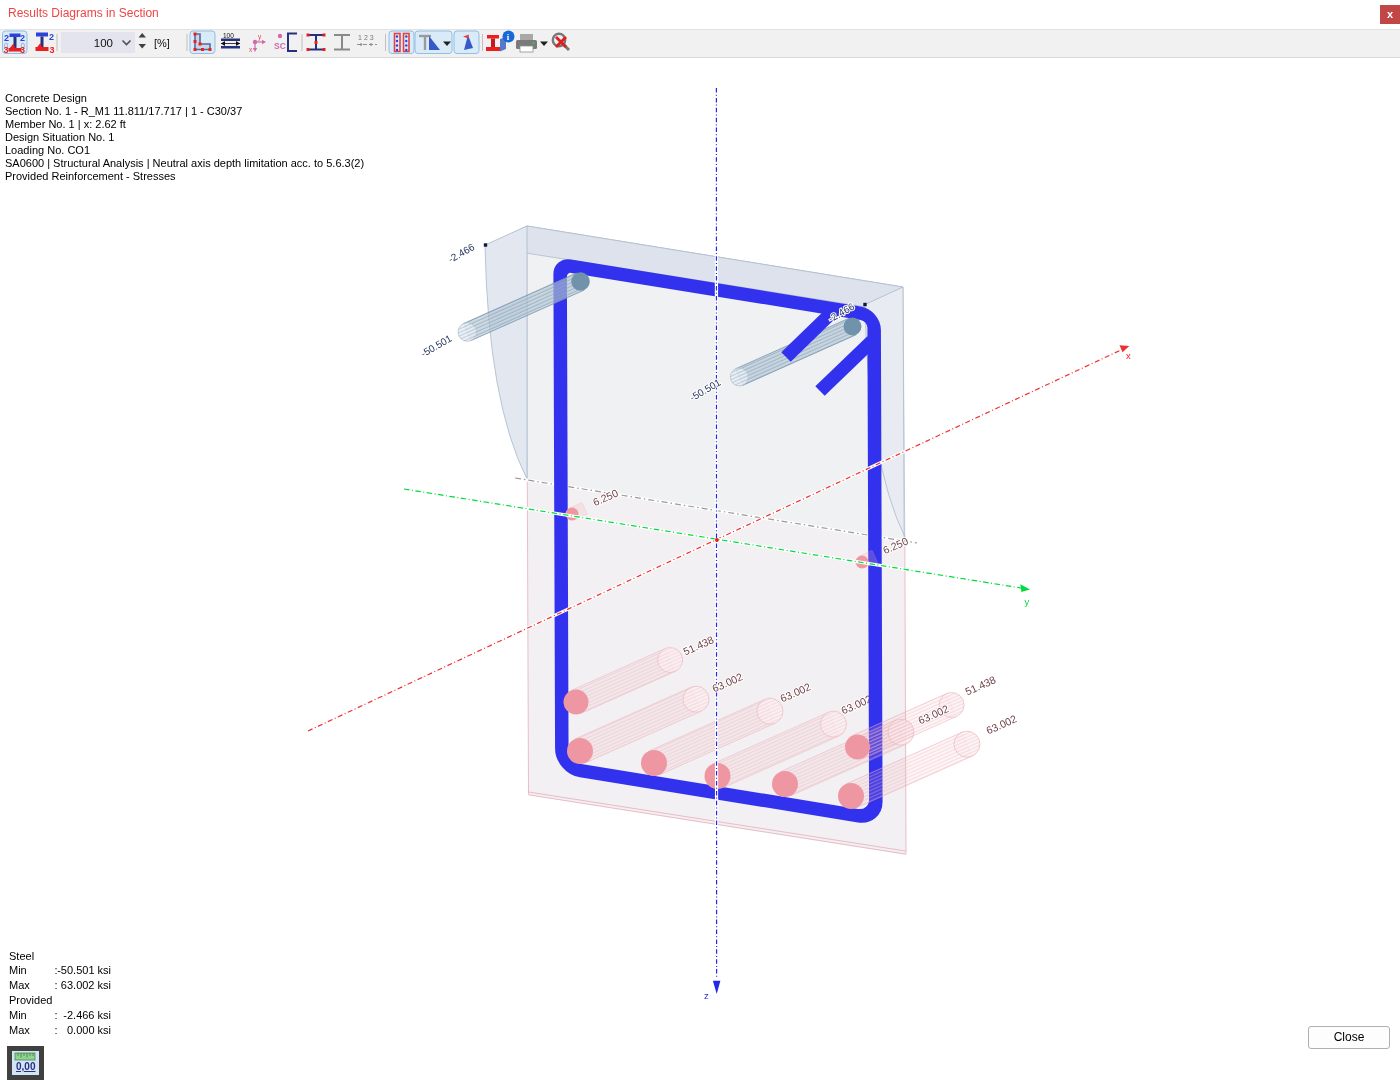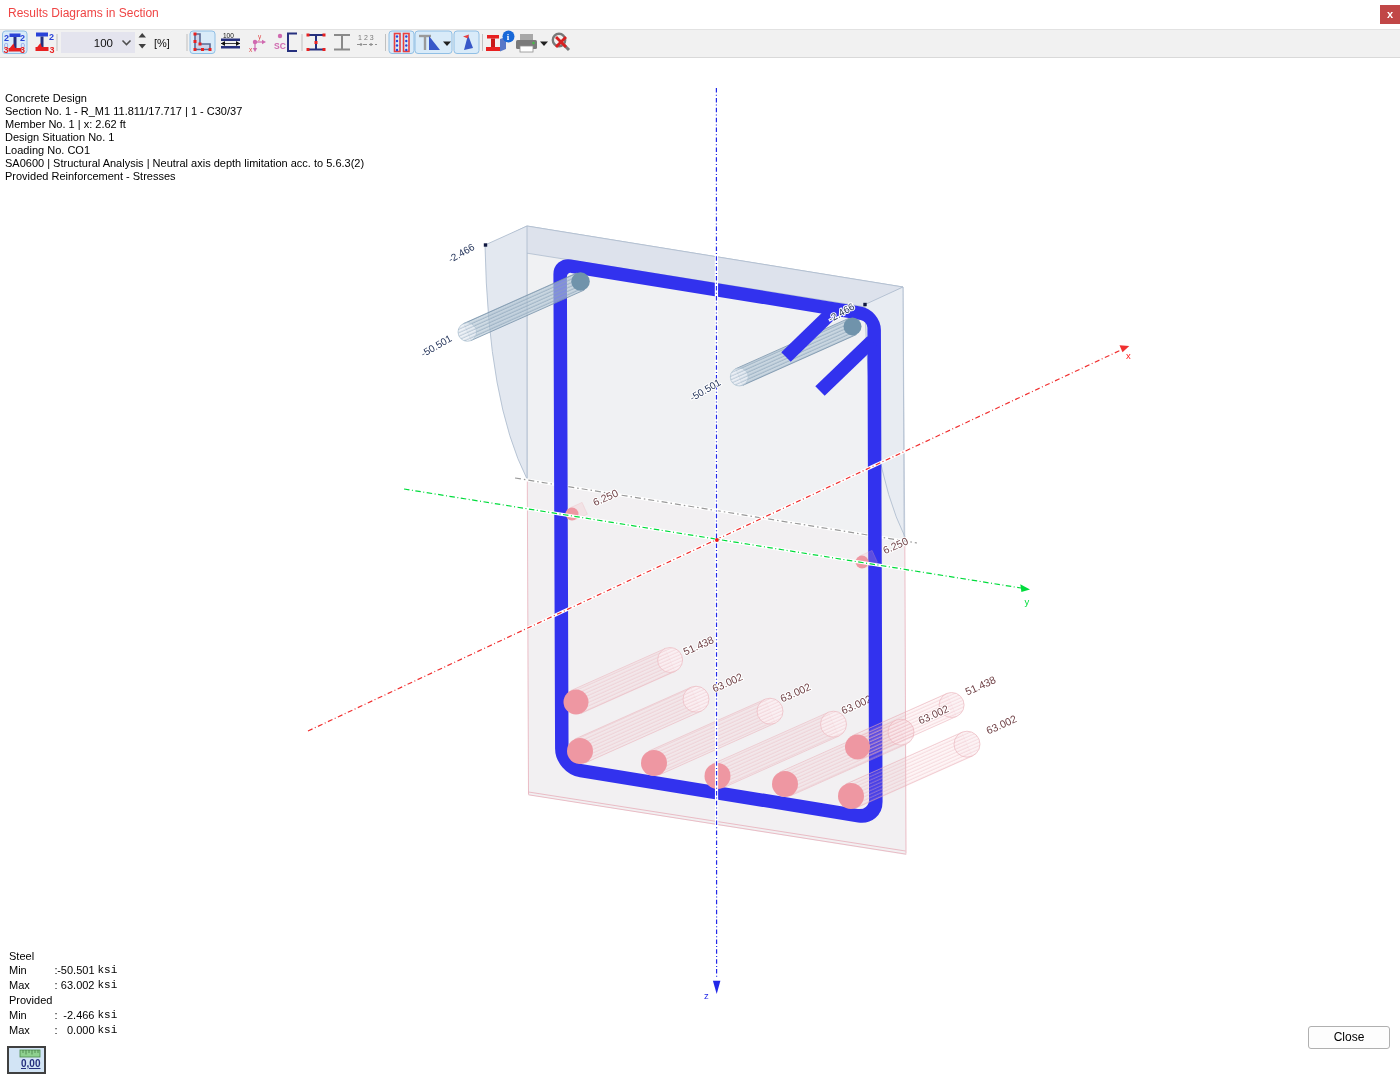--- a/index.html
+++ b/index.html
@@ -11,22 +11,22 @@
 #closebtn{left:1380px;top:5px;width:20px;height:19px;background:#c14747;color:#fff;
   font-size:11px;font-weight:bold;text-align:center;line-height:19px;}
 #toolbar{left:0;top:29px;width:1400px;height:29px;background:#f1f1f1;
   border-top:1px solid #e2e2e2;border-bottom:1px solid #d9d9d9;box-sizing:border-box;}
 #infotext{left:5px;top:60px;font-size:11px;line-height:13px;color:#000;white-space:pre;margin-top:32px;}
 #stats{left:5px;top:948.5px;font-size:11px;line-height:14.9px;color:#000;}
 .srow{position:relative;height:14.9px;}
 .scol{position:absolute;left:4px;}
 .colon{position:absolute;left:49.5px;}
 .val{position:absolute;left:0px;width:89.5px;text-align:right;}
-.ksi{position:absolute;left:92.5px;font-family:Liberation Mono, monospace;}
-#rulbtn{left:7px;top:1046px;width:27px;height:24px;background:#d2e4f5;border:2px solid #404040;padding-left:8px;}
+.ksi{position:absolute;left:92.5px;}
+#rulbtn{left:7px;top:1046px;width:27px;height:24px;background:#d2e4f5;border:5px solid #404040;}
 #closedlg{left:1308px;top:1026px;width:80px;height:21px;background:#fdfdfd;border:1px solid #b0b0b0;
   border-radius:3px;font-size:12px;color:#000;text-align:center;line-height:20px;}
 </style>
 </head>
 <body>
 <div class="abs" id="titlebar"></div>
 <div class="abs" id="title">Results Diagrams in Section</div>
 <div class="abs" id="closebtn">x</div>
 <div class="abs" id="toolbar"></div>
 <svg class="abs" style="left:0;top:0" width="1400" height="60" viewBox="0 0 1400 60">

